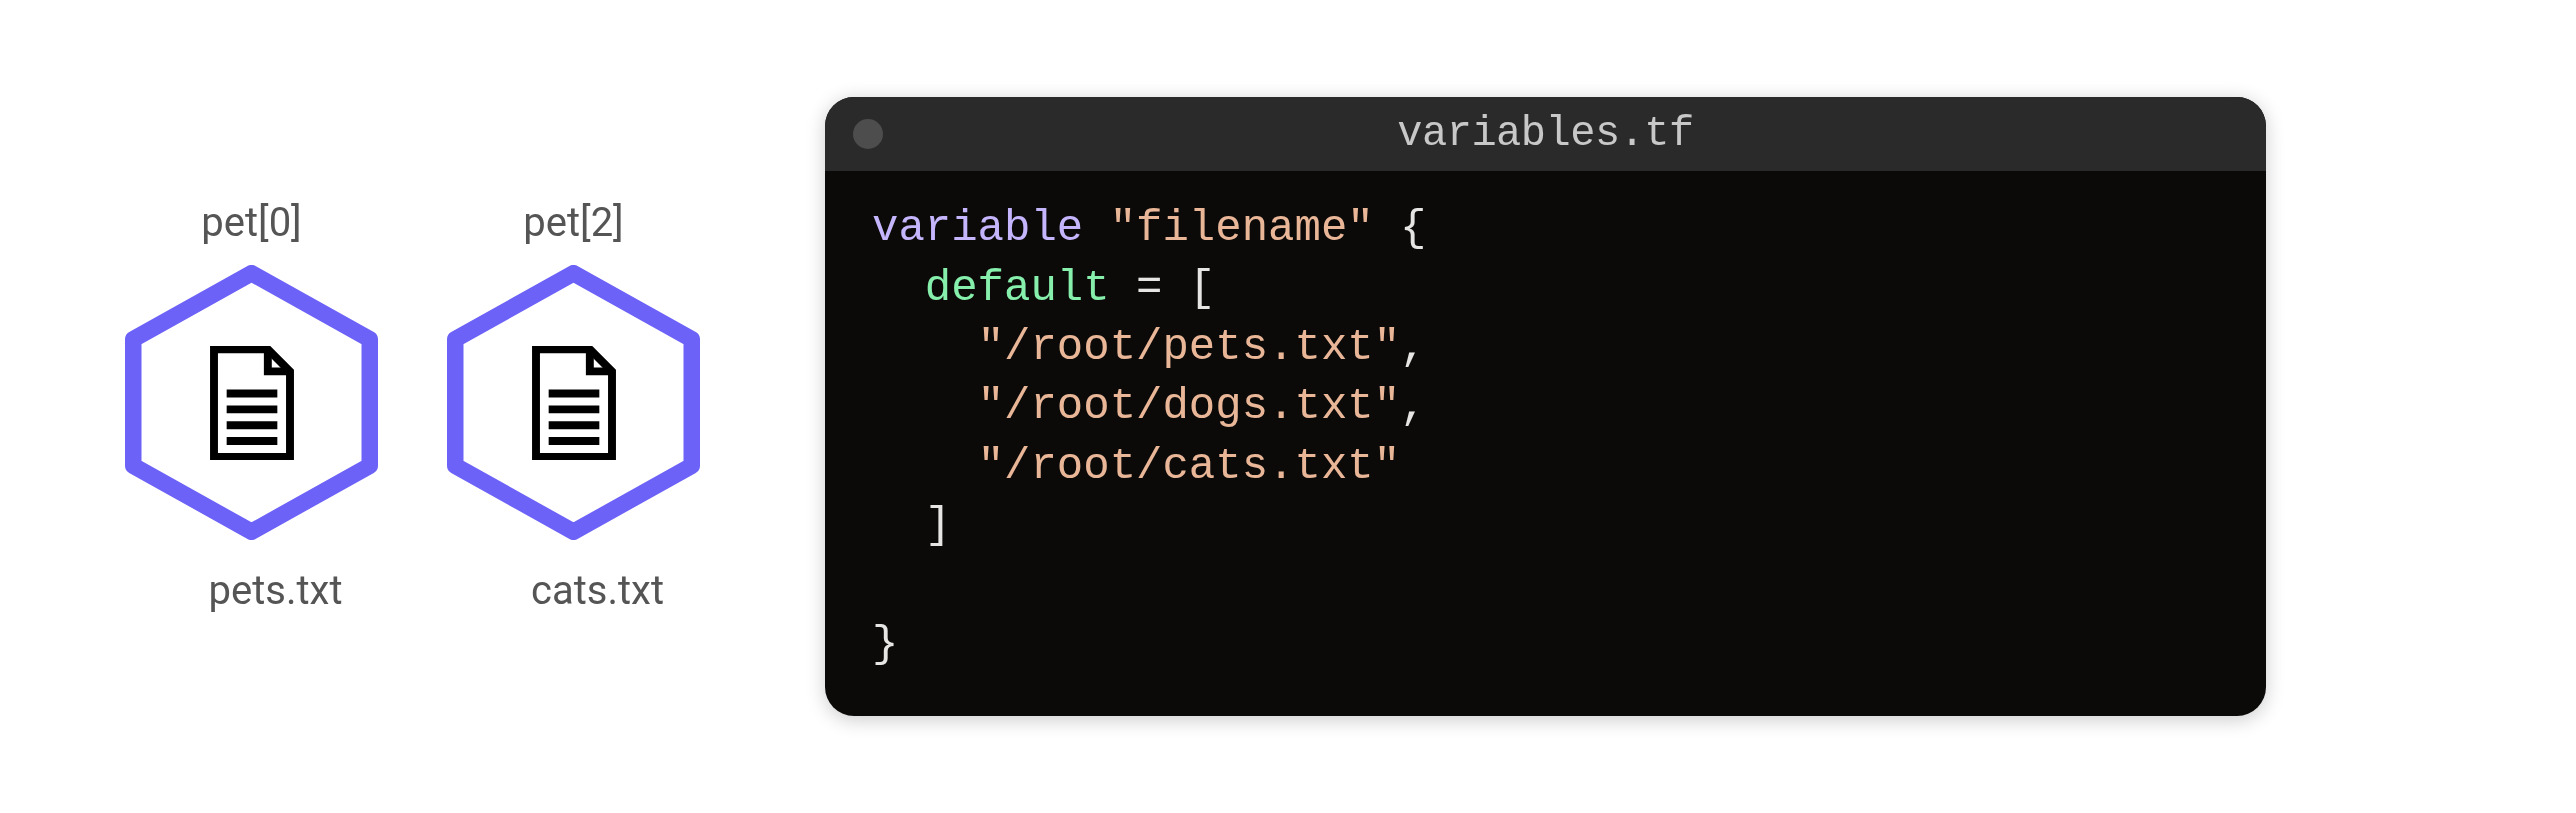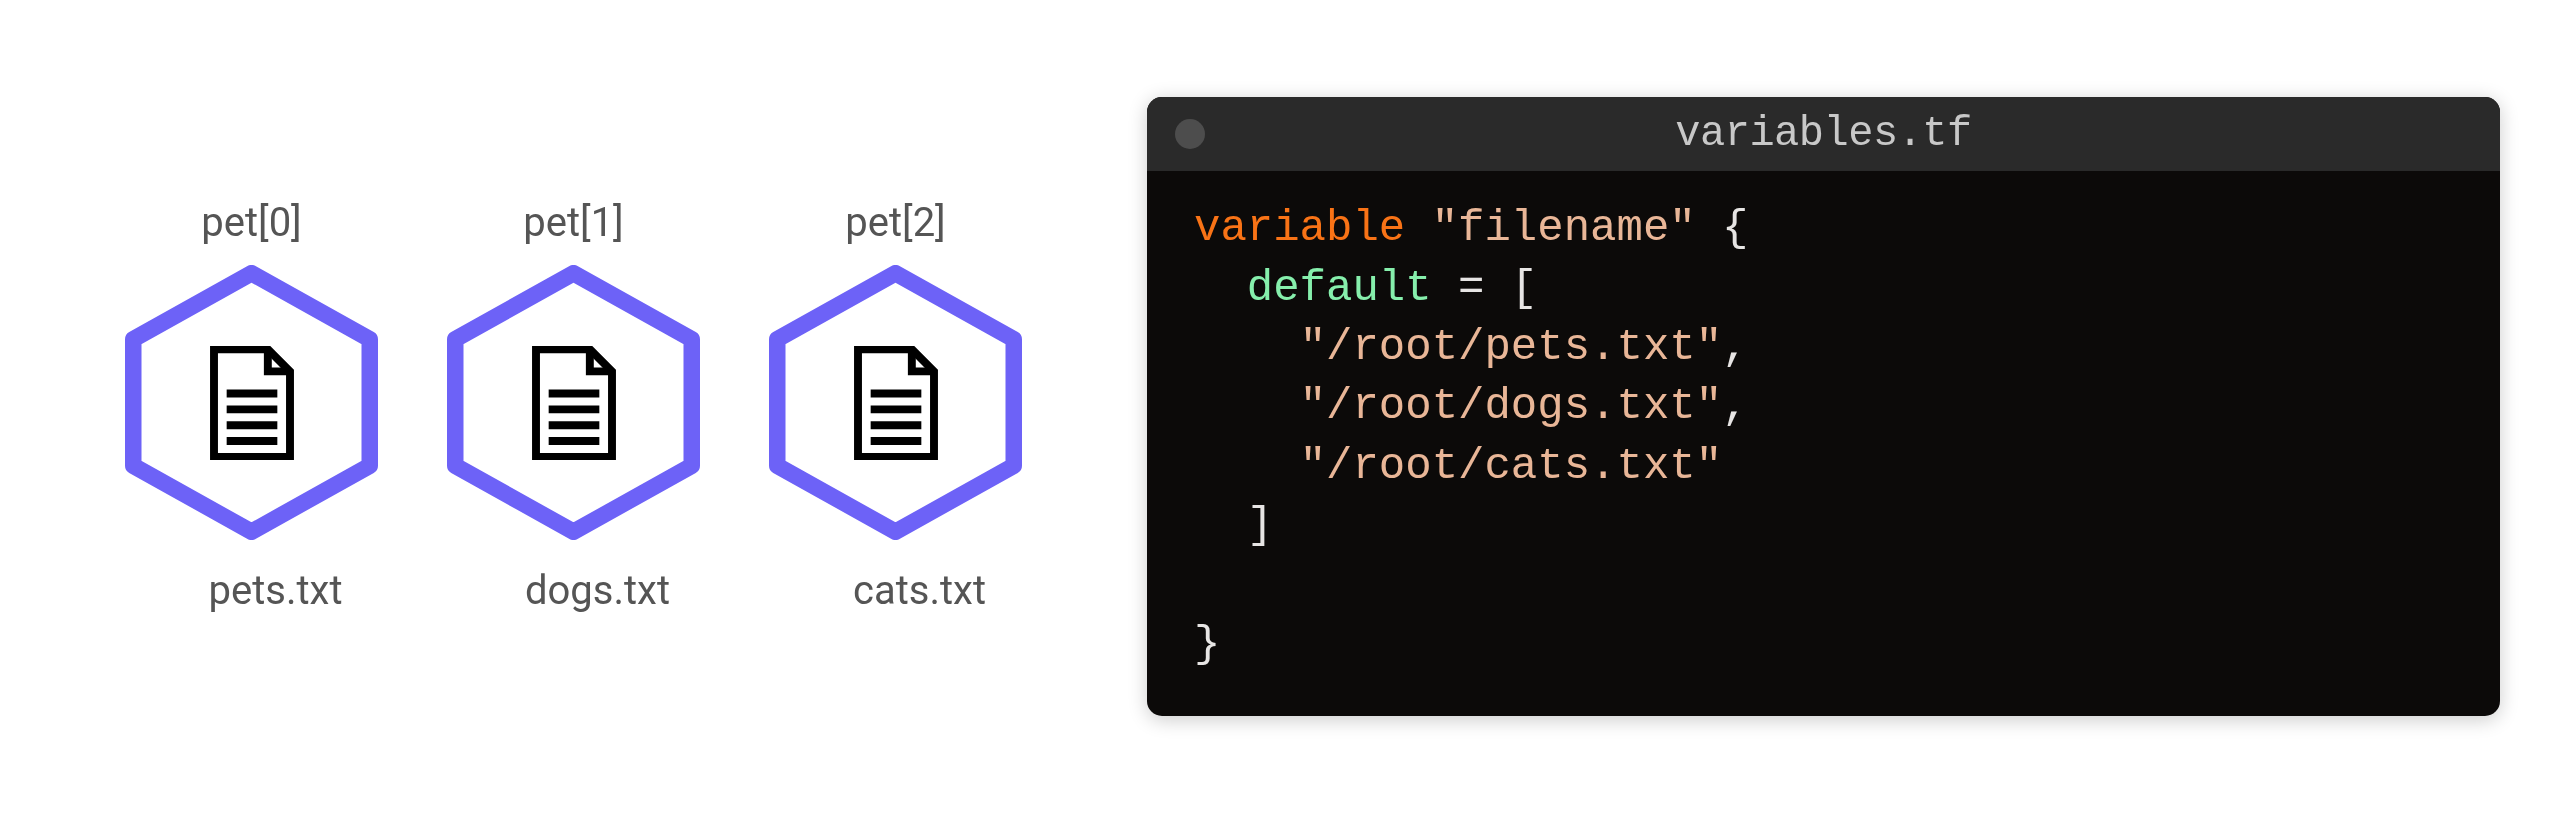--- a/index.html
+++ b/index.html
@@ -52,21 +52,21 @@
     top: 50%;
     left: 50%;
     transform: translate(-50%, -50%);
     width: 95px;
     height: 114px;
   }
 
   .right-panel { flex: 1; display: flex; align-items: center; }
   .editor-window {
     background: #0c0a09;
-    border-radius: 15px;
+    border-radius: 29px;
     overflow: hidden;
     width: 100%;
     max-width: 1441px;
     box-shadow: 0 3.8px 19px rgba(0,0,0,0.2);
   }
   .editor-titlebar {
     background: #2a2a2a;
     height: 74px;
     display: flex;
     align-items: center;
@@ -89,21 +89,21 @@
     letter-spacing: -0.5px;
   }
   .editor-body {
     padding: 28.4px 47px 42px 47px;
     font-family: "SFMono-Regular", Consolas, "Liberation Mono", Menlo, monospace;
     font-size: 44px;
     line-height: 1.35;
     color: #e7e5e4;
     white-space: pre;
   }
-  .tok-keyword { color: #f97316; }
+  .tok-keyword { color: #c4b5fd; }
   .tok-string  { color: #e9b697; }
   .tok-punct   { color: #e7e5e4; }
   .tok-prop    { color: #86efac; }
 </style>
 </head>
 <body>
 
 <div class="layout">
 
   <div class="left-panel">
@@ -121,39 +121,20 @@
             <line x1="14" y1="30" x2="46" y2="30" stroke="#000000" stroke-width="5"></line>
             <line x1="14" y1="40" x2="46" y2="40" stroke="#000000" stroke-width="5"></line>
             <line x1="14" y1="50" x2="46" y2="50" stroke="#000000" stroke-width="5"></line>
             <line x1="14" y1="60" x2="46" y2="60" stroke="#000000" stroke-width="5"></line>
           </svg>
         </div>
       </div>
       <div class="resource-filename">pets.txt</div>
     </div>
 
-    <div class="resource-item">
-      <div class="resource-index">pet[1]</div>
-      <div class="hexagon-wrap">
-        <svg viewBox="0 0 100 100">
-          <polygon points="50,3 93,27 93,73 50,97 7,73 7,27" fill="#ffffff" stroke="#6d62f7" stroke-width="6" stroke-linejoin="round"></polygon>
-        </svg>
-        <div class="file-icon-inner">
-          <svg viewBox="0 0 60 72">
-            <path d="M6 2 H40 L54 16 V70 H6 Z" fill="#ffffff" stroke="#000000" stroke-width="5" stroke-linejoin="miter"></path>
-            <path d="M40 2 V16 H54" fill="none" stroke="#000000" stroke-width="5" stroke-linejoin="miter"></path>
-            <line x1="14" y1="30" x2="46" y2="30" stroke="#000000" stroke-width="5"></line>
-            <line x1="14" y1="40" x2="46" y2="40" stroke="#000000" stroke-width="5"></line>
-            <line x1="14" y1="50" x2="46" y2="50" stroke="#000000" stroke-width="5"></line>
-            <line x1="14" y1="60" x2="46" y2="60" stroke="#000000" stroke-width="5"></line>
-          </svg>
-        </div>
-      </div>
-      <div class="resource-filename">dogs.txt</div>
-    </div>
 
     <div class="resource-item">
       <div class="resource-index">pet[2]</div>
       <div class="hexagon-wrap">
         <svg viewBox="0 0 100 100">
           <polygon points="50,3 93,27 93,73 50,97 7,73 7,27" fill="#ffffff" stroke="#6d62f7" stroke-width="6" stroke-linejoin="round"></polygon>
         </svg>
         <div class="file-icon-inner">
           <svg viewBox="0 0 60 72">
             <path d="M6 2 H40 L54 16 V70 H6 Z" fill="#ffffff" stroke="#000000" stroke-width="5" stroke-linejoin="miter"></path>

